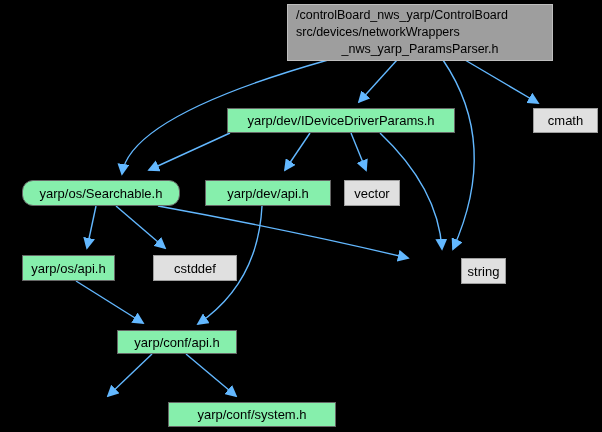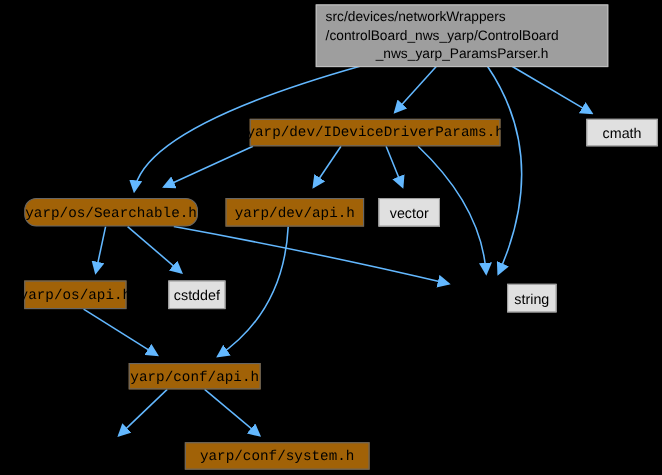--- a/index.html
+++ b/index.html
@@ -15,39 +15,39 @@
     position:absolute;
     box-sizing:border-box;
     font-size:13px;
     color:#000000;
     display:flex;
     align-items:center;
     justify-content:center;
     white-space:nowrap;
     cursor:default;
   }
-  .node.white{background:#a16207;border:1px solid #666666;font-family:Liberation Mono, monospace;}
+  .node.white{background:#86efac;border:1px solid #666666;}
   .node.gray{background:#e0e0e0;border:1px solid #9e9e9e;}
   .node.main{
     background:#9e9e9e;border:1px solid #bebebe;
     display:block;
     font-size:12.5px;line-height:17px;
     padding:2px 8px;
   }
   .node.main .ln{text-align:left;}
   .node.main .ln.last{text-align:center;}
   
   #n-main   {left:287px;top:4px;  width:266px;height:57px;}
   #n-idevice{left:227px;top:108px;width:228px;height:25px;}
   #n-cmath  {left:533px;top:108px;width:65px; height:25px;}
   #n-search {left:22px; top:180px;width:158px;height:26px;border-radius:11px;}
   #n-devapi {left:205px;top:180px;width:126px;height:26px;}
   #n-vector {left:344px;top:180px;width:56px; height:26px;}
   #n-osapi  {left:22px; top:255px;width:93px;height:26px;text-align:right;}
-  #n-cstddef{left:153px;top:255px;width:52px; height:26px;}
+  #n-cstddef{left:153px;top:255px;width:84px; height:26px;}
   #n-string {left:416px;top:258px;width:45px; height:26px;margin-left:45px;}
   #n-confapi{left:117px;top:330px;width:120px;height:24px;}
   #n-compiler{left:5px; top:402px;width:154px;height:25px;}
   #n-system {left:168px;top:402px;width:168px;height:25px;}
 </style>
 </head>
 <body>
 
 <div class="canvas">
 
@@ -70,22 +70,22 @@
       <path d="M116,206 L165,248" marker-end="url(#arrow)"></path>
       <path d="M158,206 Q290,230 408,258" marker-end="url(#arrow)"></path>
       <path d="M262,206 Q258,283 198,324" marker-end="url(#arrow)"></path>
       <path d="M76,281 L143,323" marker-end="url(#arrow)"></path>
       <path d="M152,354 L108,396" marker-end="url(#arrow)"></path>
       <path d="M186,354 L236,396" marker-end="url(#arrow)"></path>
     </g>
   </svg>
 
   <div class="node main" id="n-main">
+    <div class="ln">/controlBoard_nws_yarp/ControlBoard</div>
     <div class="ln">src/devices/networkWrappers</div>
-    <div class="ln">/controlBoard_nws_yarp/ControlBoard</div>
     <div class="ln last">_nws_yarp_ParamsParser.h</div>
   </div>
 
   <div class="node white" id="n-idevice">yarp/dev/IDeviceDriverParams.h</div>
   <div class="node gray" id="n-cmath">cmath</div>
   <div class="node white" id="n-search">yarp/os/Searchable.h</div>
   <div class="node white" id="n-devapi">yarp/dev/api.h</div>
   <div class="node gray" id="n-vector">vector</div>
   <div class="node white" id="n-osapi">yarp/os/api.h</div>
   <div class="node gray" id="n-cstddef">cstddef</div>

